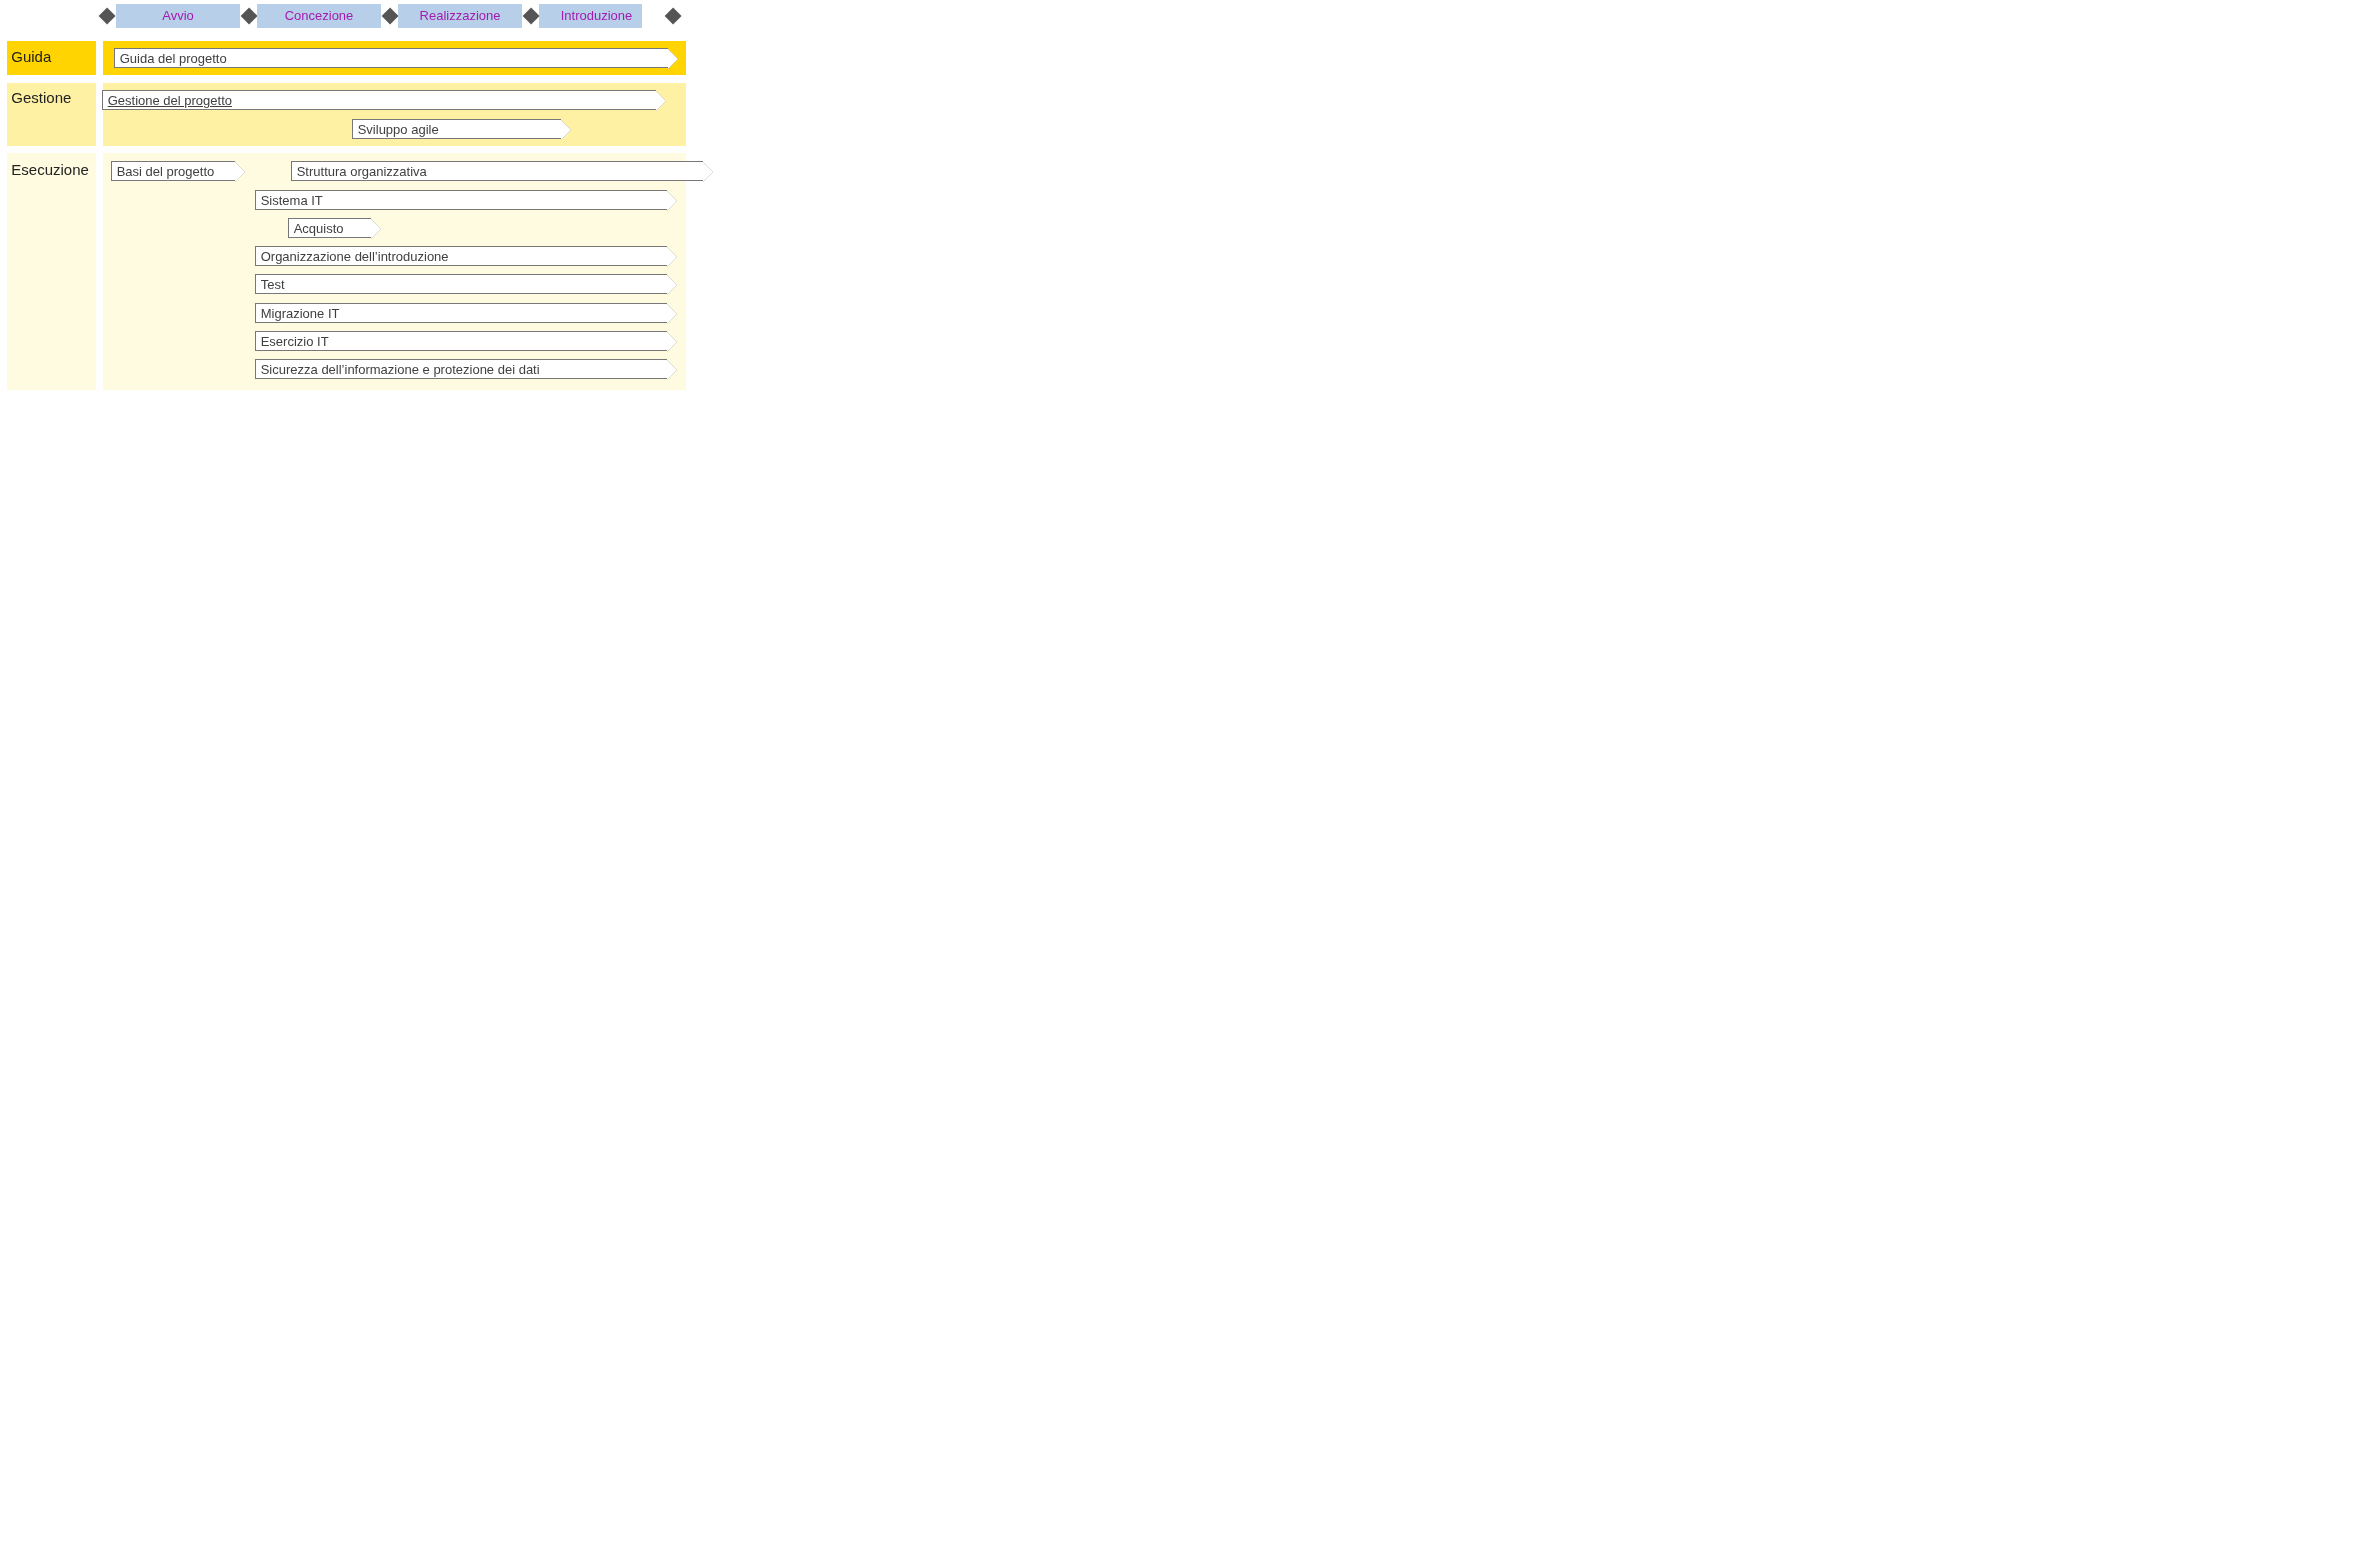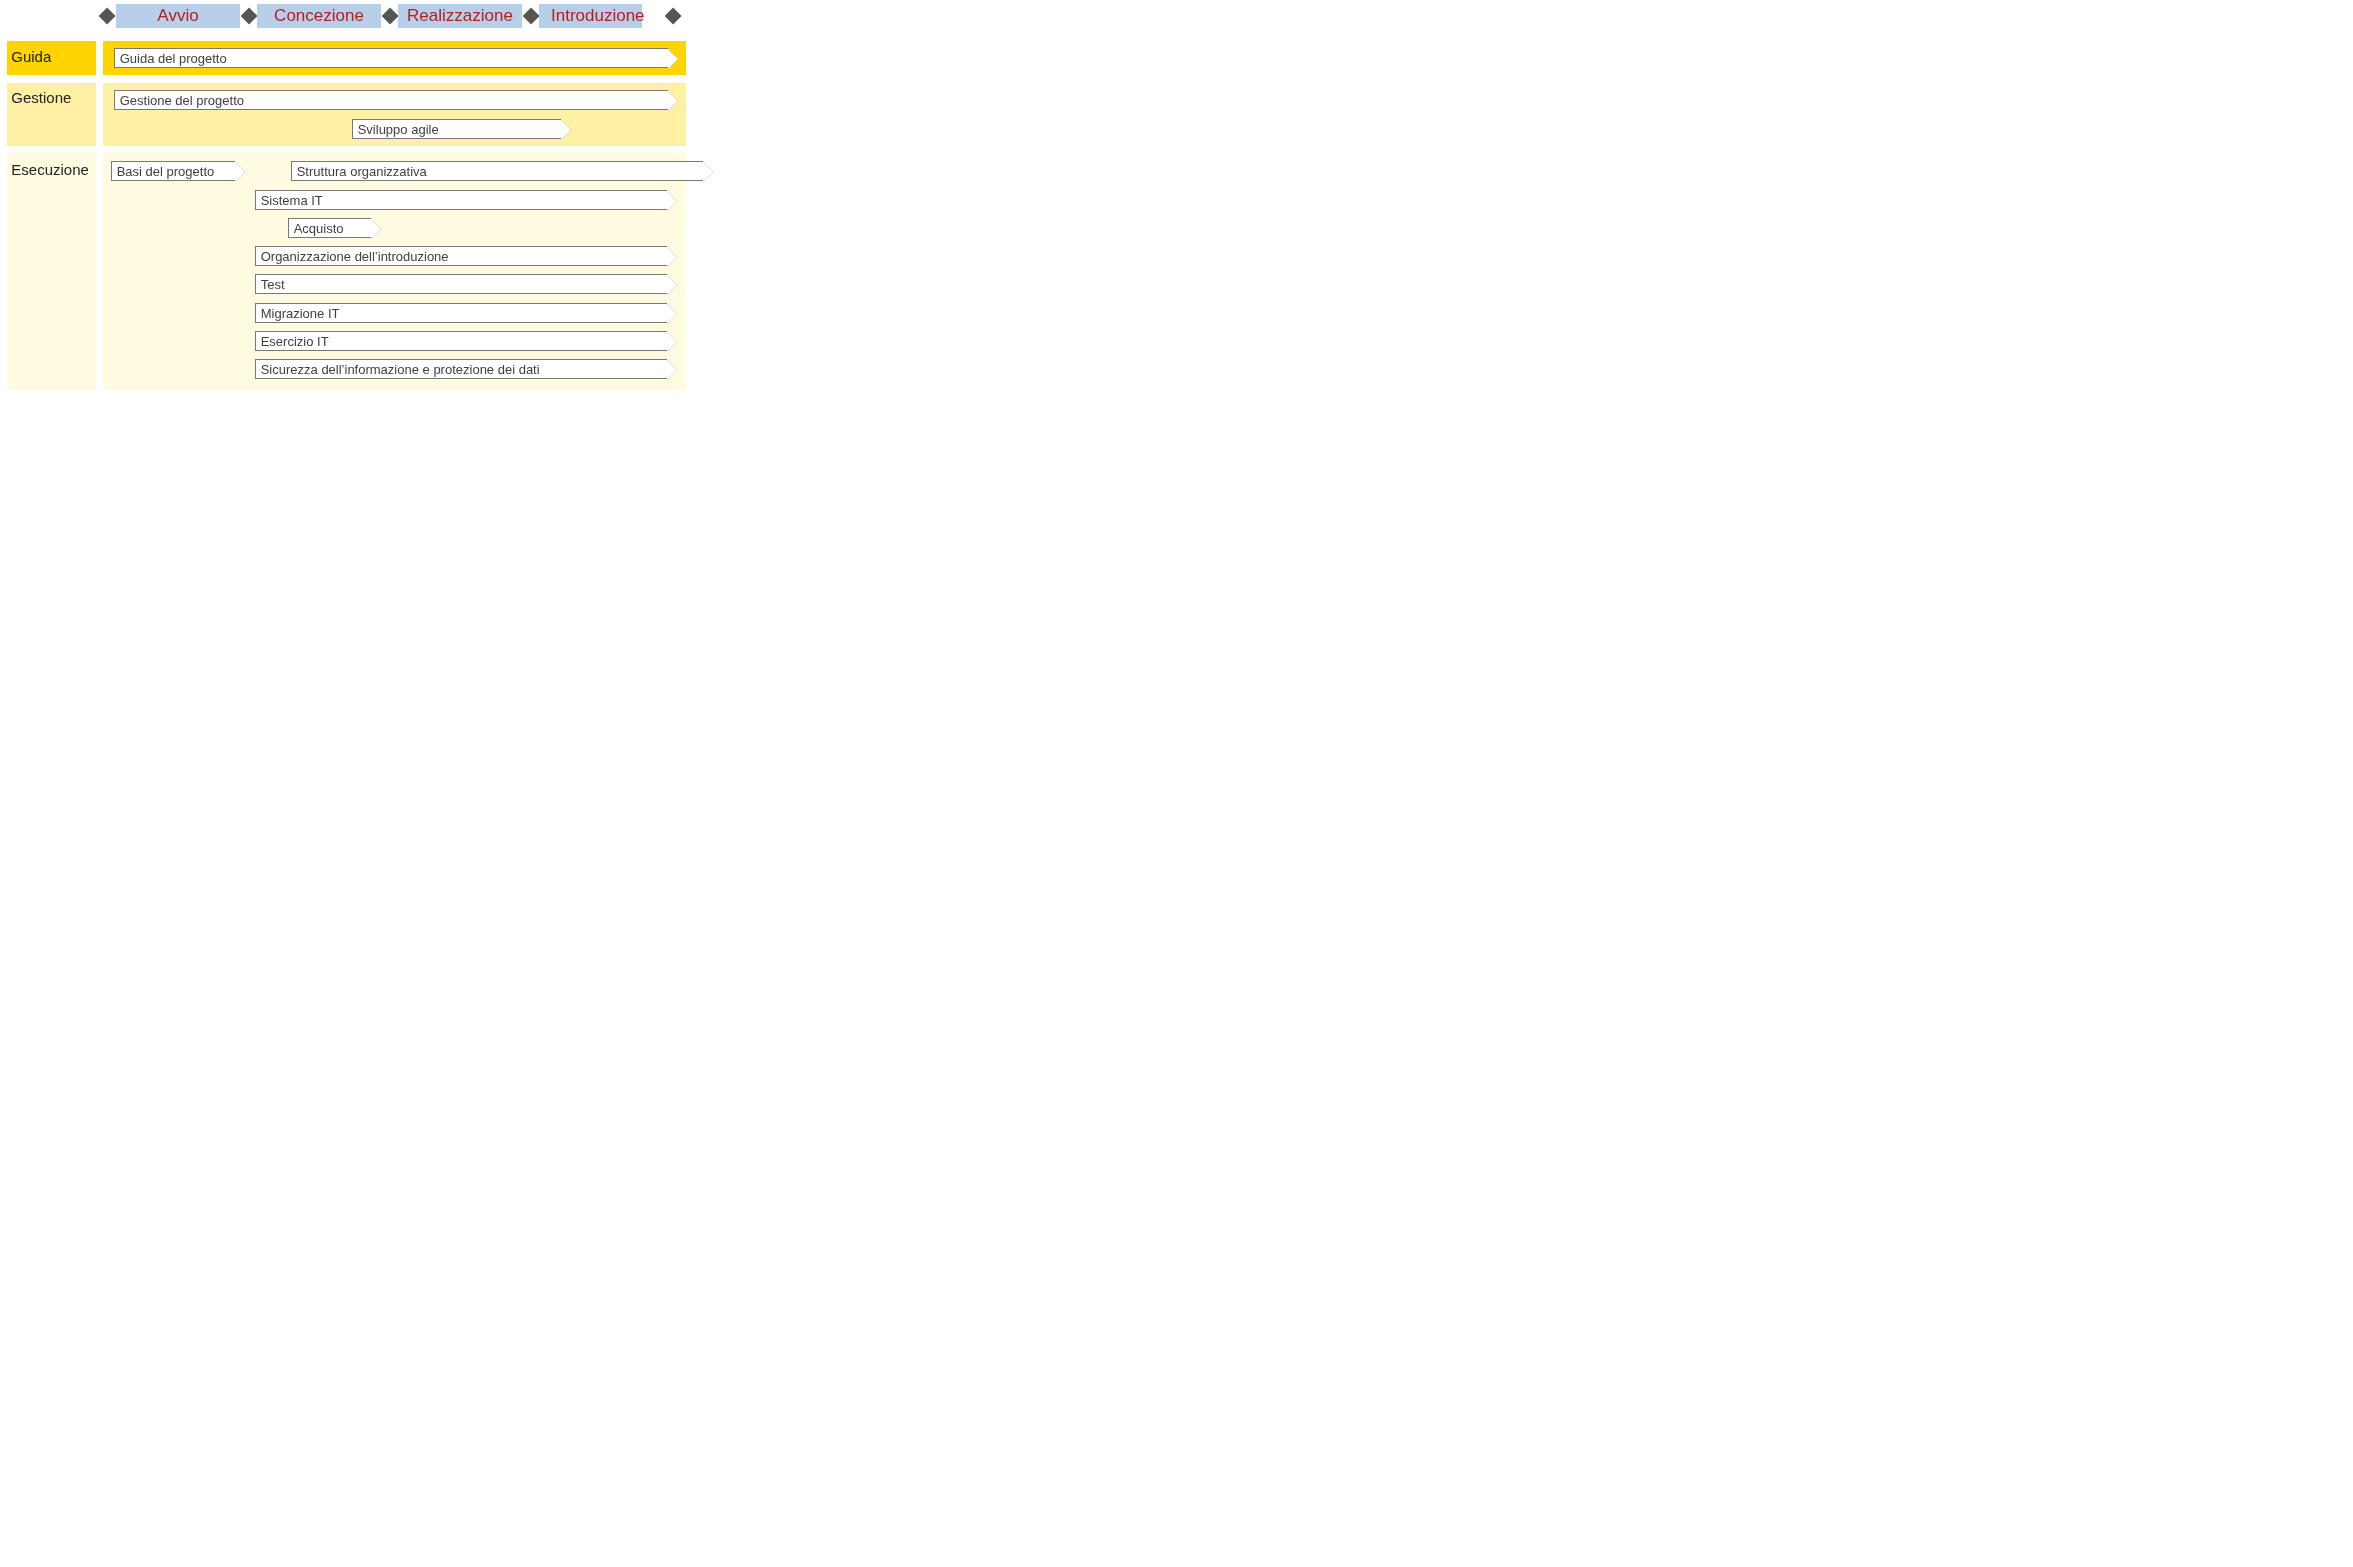--- a/index.html
+++ b/index.html
@@ -24,22 +24,22 @@
     top: 3.8px;
     left: 0;
     right: 0;
     height: 24.5px;
   }
   .phase {
     position: absolute;
     top: 0;
     height: 24.5px;
     background: #b7cfe9;
-    color: #b91c1c;
-    font-size: 17px;
+    color: #a21caf;
+    font-size: 13px;
     line-height: 24.5px;
     text-align: center;
   }
   .diamond {
     position: absolute;
     top: 6.1px;
     width: 12.2px;
     height: 12.2px;
     background: #555;
     transform: rotate(45deg);
@@ -116,21 +116,21 @@
   </div>
 
   <div class="band band-guida" style="top:41px; left:6.6px; width:89px; height:34px;"></div>
   <div class="band band-guida" style="top:41px; left:103px; width:583px; height:34px;"></div>
   <div class="row-label" style="top:48px;">Guida</div>
   <div class="arrow" style="top:48px; left:114px; width:554px;">Guida del progetto</div>
 
   <div class="band band-gestione" style="top:83px; left:6.6px; width:89px; height:63px;"></div>
   <div class="band band-gestione" style="top:83px; left:103px; width:583px; height:63px;"></div>
   <div class="row-label" style="top:89px;">Gestione</div>
-  <div class="arrow" style="top:90px; left:114px; width:554px;">Gestione del progetto</div>
+  <div class="arrow" style="top:90px; left:102px; width:554px;text-decoration:underline;">Gestione del progetto</div>
   <div class="arrow" style="top:119px; left:352px; width:209px;">Sviluppo agile</div>
 
   <div class="band band-esecuzione" style="top:153px; left:6.6px; width:89px; height:237px;"></div>
   <div class="band band-esecuzione" style="top:153px; left:103px; width:583px; height:237px;"></div>
   <div class="row-label" style="top:161px;">Esecuzione</div>
 
   <div class="arrow" style="top:161px; left:111px; width:124px;">Basi del progetto</div>
   <div class="arrow" style="top:161px; left:255px; width:412px;margin-left:36px;">Struttura organizzativa</div>
   <div class="arrow" style="top:190px; left:255px; width:412px;">Sistema IT</div>
   <div class="arrow" style="top:218px; left:288px; width:83px;">Acquisto</div>

